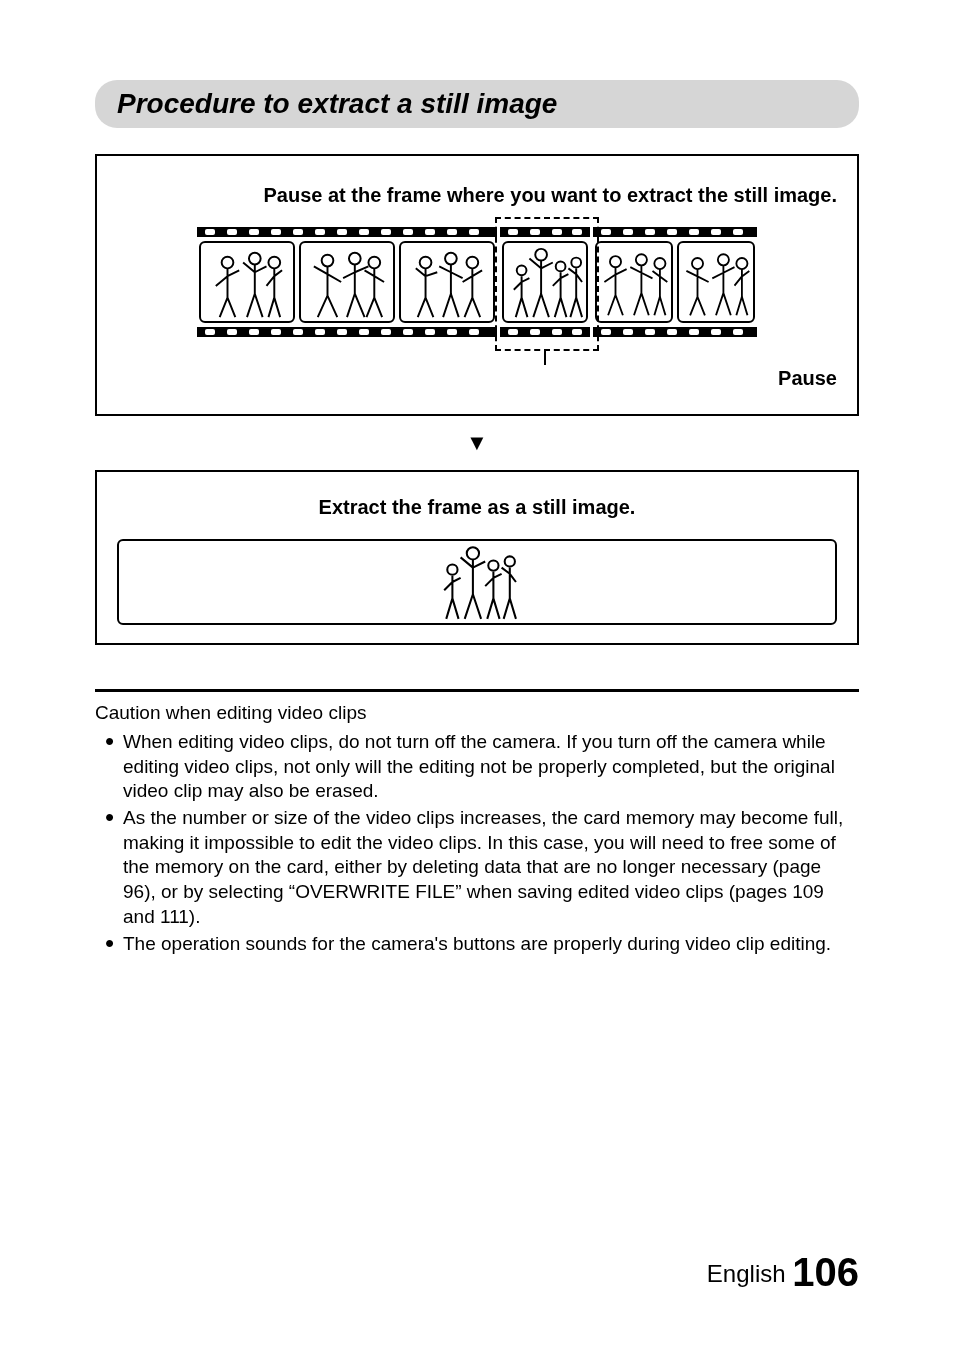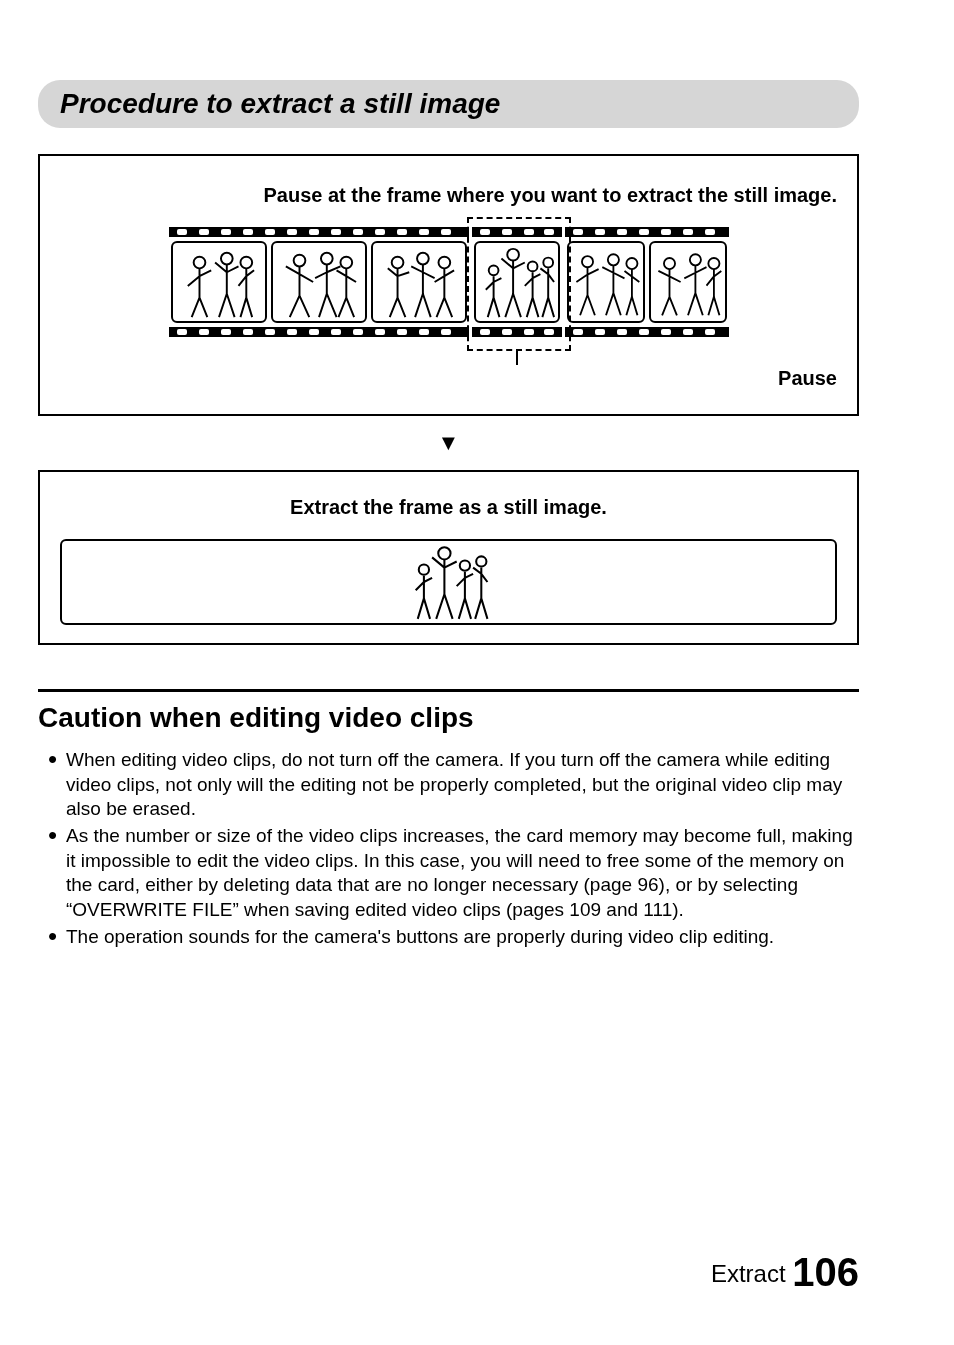--- a/index.html
+++ b/index.html
@@ -7,21 +7,21 @@
     padding: 0;
     background: #fff;
     font-family: Arial, Helvetica, sans-serif;
     color: #000;
   }
   .page {
     width: 954px;
     height: 1345px;
     position: relative;
     box-sizing: border-box;
-    padding: 80px 95px 40px 38px;
+    padding: 80px 95px 40px 95px;
   }
   .heading-bar {
     background: #d6d6d6;
     border-radius: 22px;
     padding: 8px 22px;
     margin-bottom: 26px;
   }
   .heading-bar h1 {
     margin: 0;
     font-size: 28px;
@@ -127,23 +127,23 @@
     margin-top: 44px;
     border-top: 3px solid #000;
     padding-top: 10px;
   }
   .caution-head {
     font-size: 20px;
     font-weight: bold;
     margin: 0 0 2px 0;
   }
   .caution-sub {
-    font-size: 28px;
-    font-weight: bold;
-    margin: 0 0 14px 0;
+    font-size: 19px;
+    font-weight: normal;
+    margin: 0 0 6px 0;
   }
   .caution-list {
     margin: 0;
     padding-left: 28px;
     font-size: 19px;
     line-height: 1.3;
   }
   .caution-list li {
     margin-bottom: 2px;
     list-style: none;
@@ -365,17 +365,17 @@
   <div class="caution-block">
     <div class="caution-sub">Caution when editing video clips</div>
     <ul class="caution-list">
       <li>When editing video clips, do not turn off the camera. If you turn off the camera while editing video clips, not only will the editing not be properly completed, but the original video clip may also be erased.</li>
       <li>As the number or size of the video clips increases, the card memory may become full, making it impossible to edit the video clips. In this case, you will need to free some of the memory on the card, either by deleting data that are no longer necessary (page 96), or by selecting “OVERWRITE FILE” when saving edited video clips (pages 109 and 111).</li>
       <li>The operation sounds for the camera's buttons are properly during video clip editing.</li>
     </ul>
   </div>
 
   <div class="footer">
-    <span>Extract</span>
+    <span>English</span>
     <span class="pagenum">106</span>
   </div>
 
 </div>
 
 </body></html>

